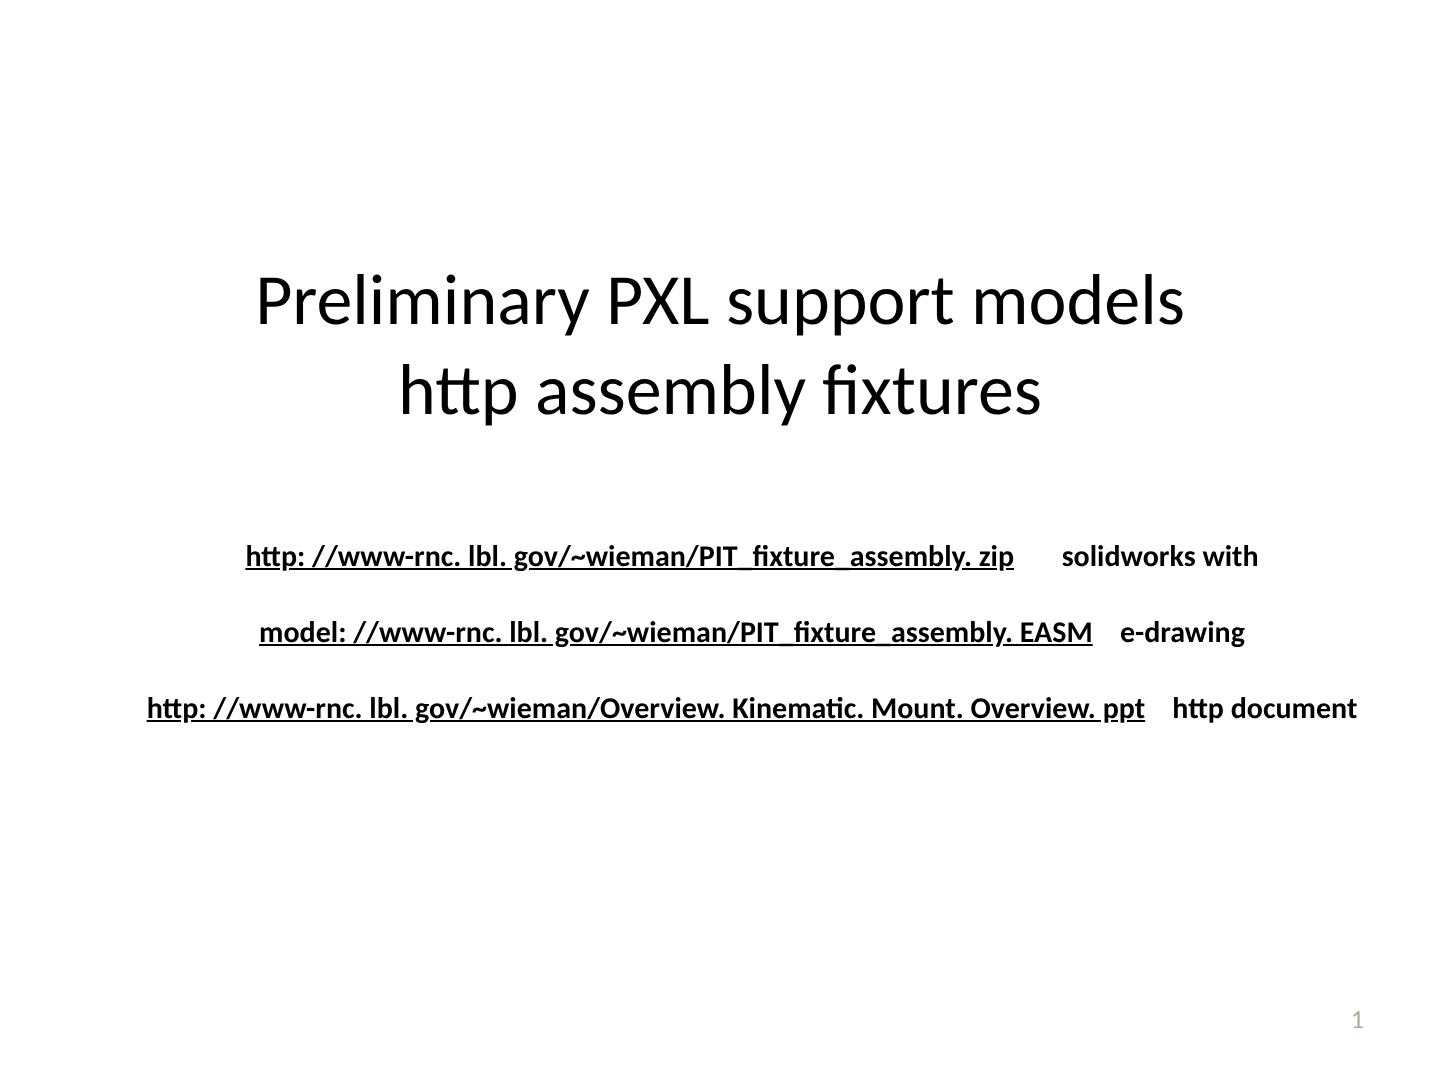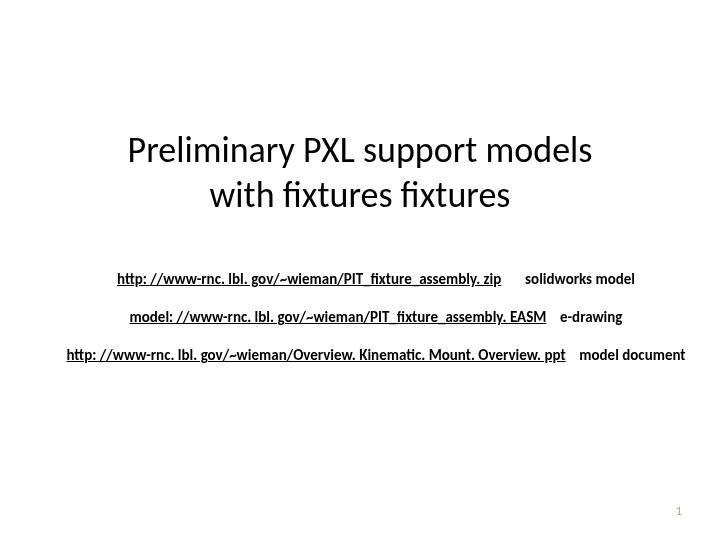--- a/index.html
+++ b/index.html
@@ -53,34 +53,34 @@
       right: 38px;
       font-size: 13px;
       color: #b0a99a;
     }
   </style>
 </head>
 <body>
 
 <div class="title">
   <span>Preliminary PXL support models</span><br>
-  <span>with fixtures fixtures</span>
+  <span>http assembly fixtures</span>
 </div>
 
 <div class="links-section">
   <div class="link-row">
     <a href="#">http: //www-rnc. lbl. gov/~wieman/PIT_fixture_assembly. zip</a>
     <span>&nbsp;&nbsp;&nbsp;&nbsp;&nbsp;</span>
-    <span class="desc">solidworks model</span>
+    <span class="desc">solidworks with</span>
   </div>
   <div class="link-row">
     <a href="#">model: //www-rnc. lbl. gov/~wieman/PIT_fixture_assembly. EASM</a>
     <span>&nbsp;&nbsp;</span>
     <span class="desc">e-drawing</span>
   </div>
   <div class="link-row">
     <a href="#">http: //www-rnc. lbl. gov/~wieman/Overview. Kinematic. Mount. Overview. ppt</a>
     <span>&nbsp;&nbsp;</span>
-    <span class="desc">model document</span>
+    <span class="desc">http document</span>
   </div>
 </div>
 
 <div class="page-number">1</div>
 
 </body></html>

